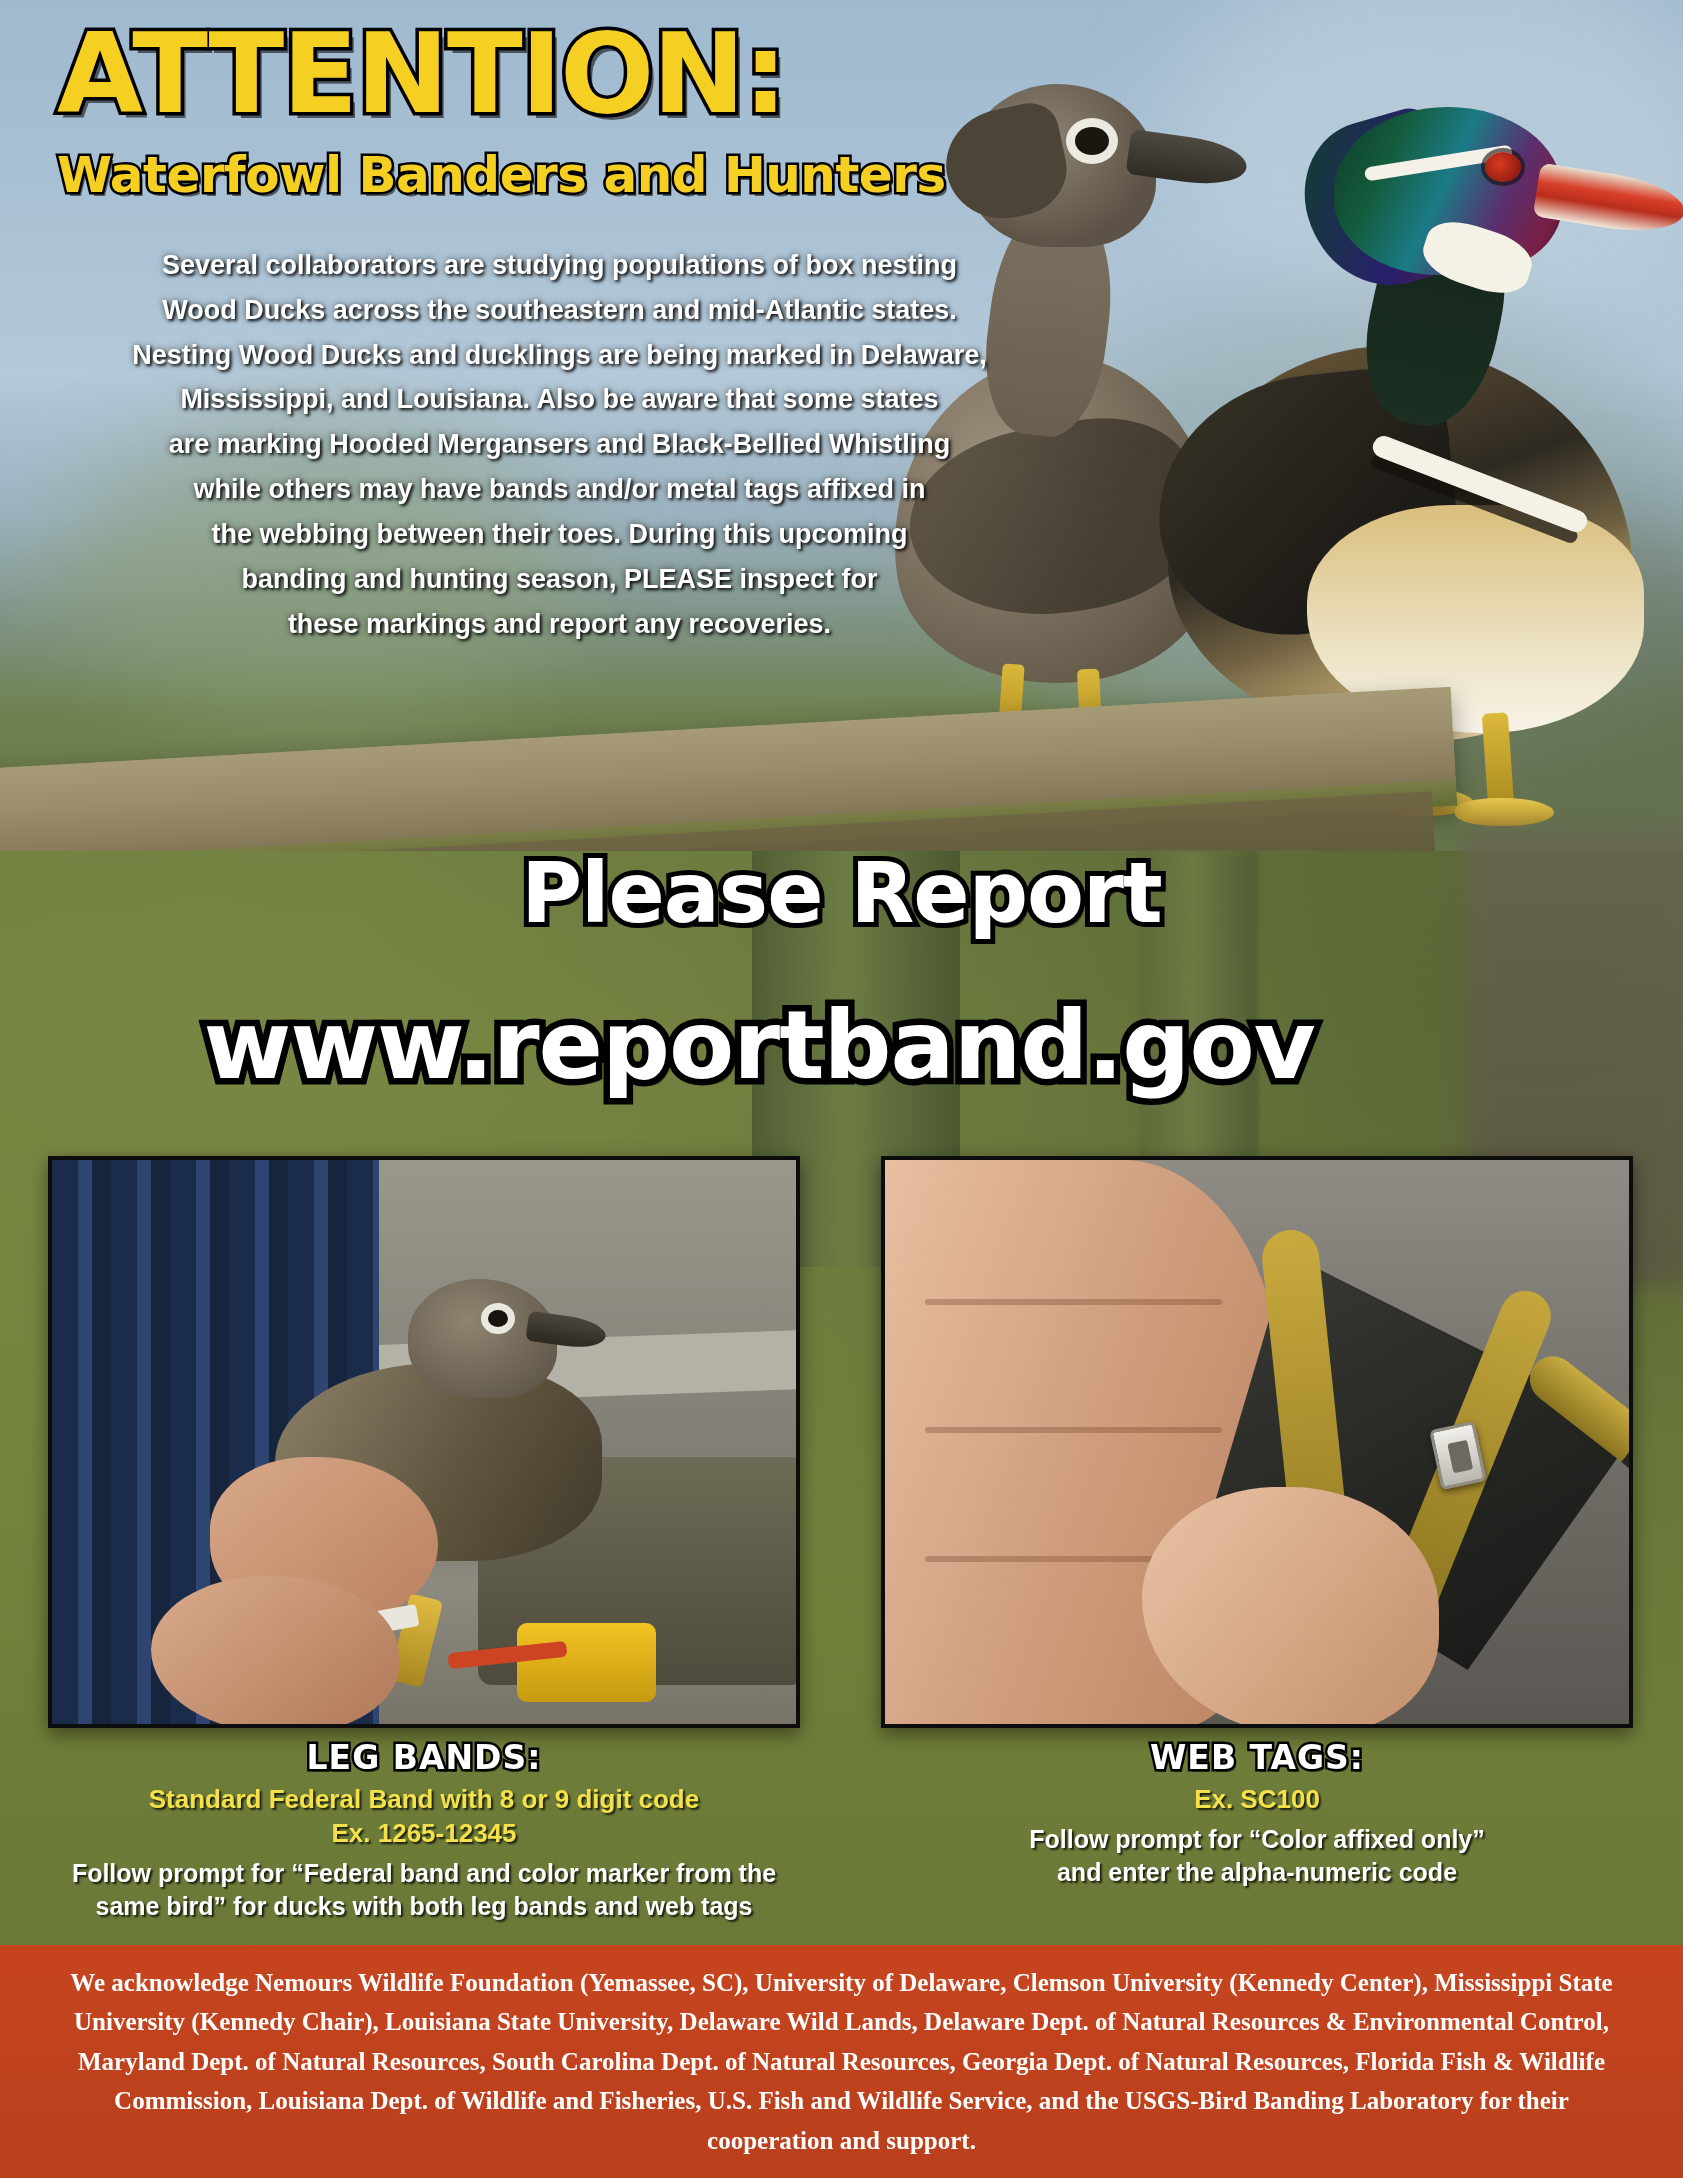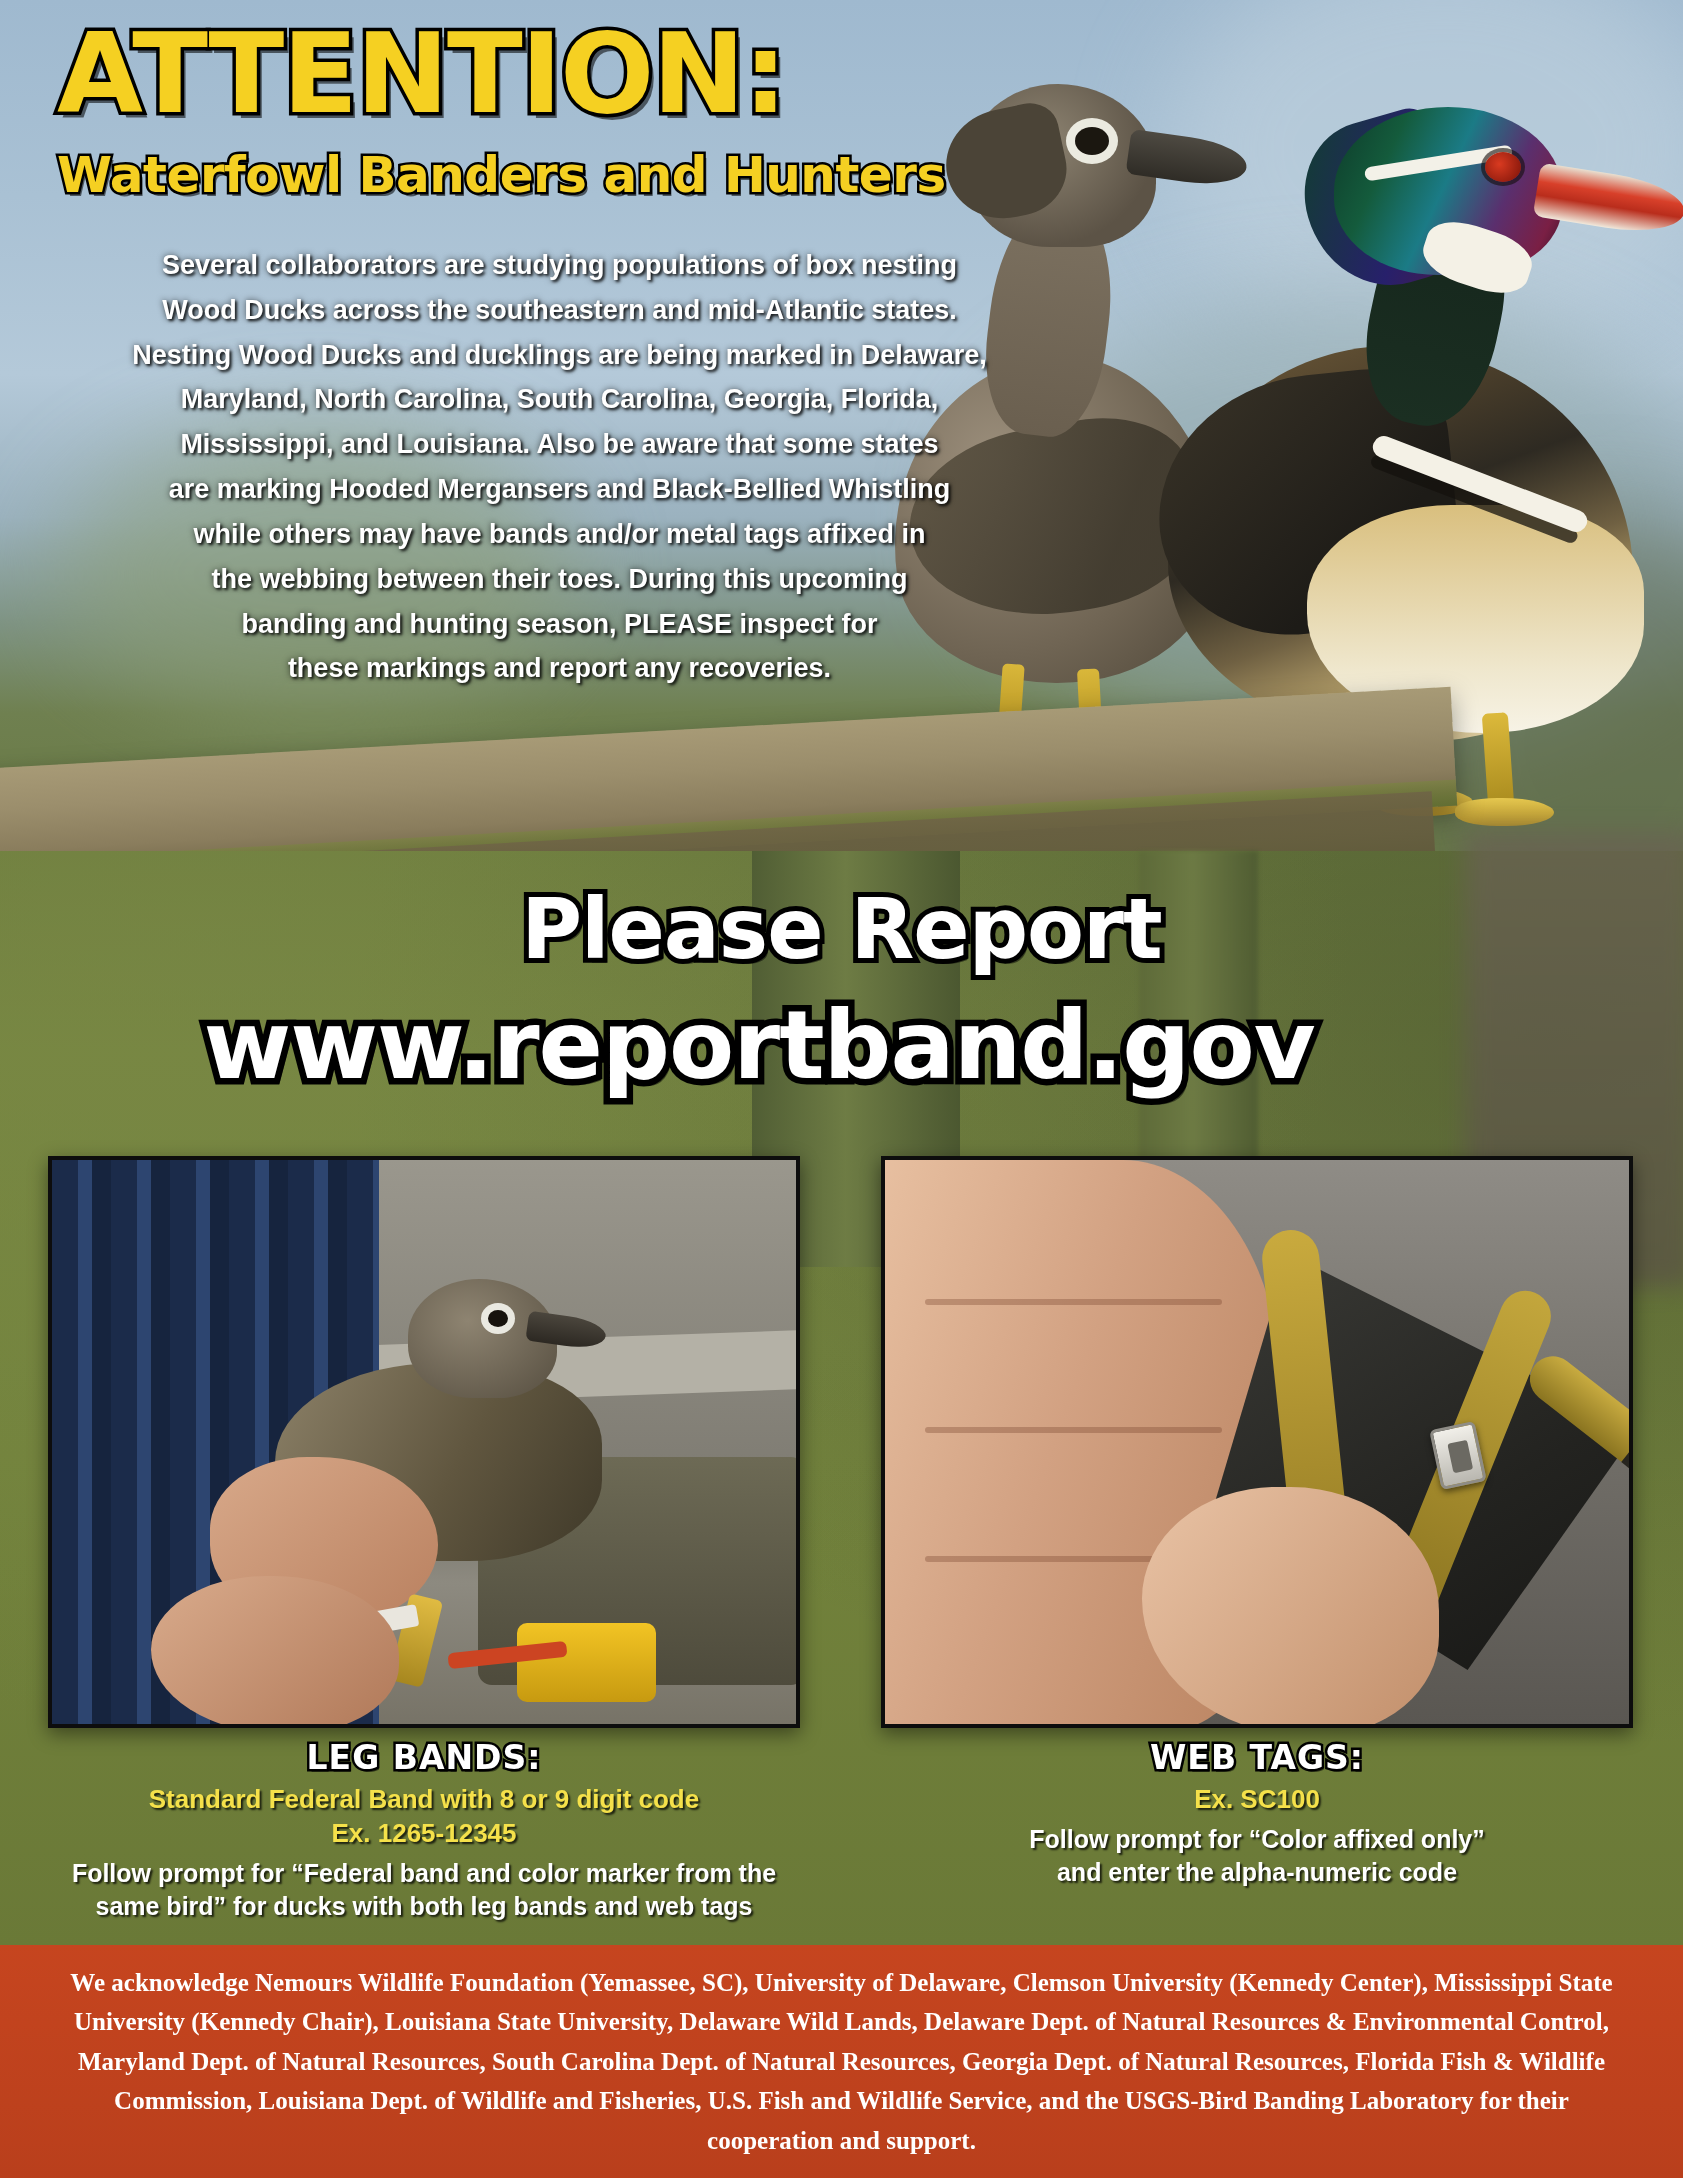--- a/index.html
+++ b/index.html
@@ -258,21 +258,21 @@
     text-align: center;
     color: #ffffff;
     font-size: 27px;
     line-height: 1.66;
     font-weight: 700;
     text-shadow: 2px 2px 3px rgba(0,0,0,.85), 0 0 6px rgba(0,0,0,.6);
   }
   .bodycopy p { margin: 0; }
 
   .please-report {
-    position: absolute; left: 0; top: 881px; width: 1683px;
+    position: absolute; left: 0; top: 845px; width: 1683px;
     text-align: center;
     font-family: "DejaVu Sans", sans-serif;
     font-size: 83px; font-weight: 800; letter-spacing: -1px;
     color: #ffffff;
     -webkit-text-stroke: 10px #000;
     paint-order: stroke fill;
     text-shadow: 4px 5px 0 rgba(0,0,0,.5);
   }
   .url {
     position: absolute; left: 0; top: 990px; width: 1518px;
@@ -434,21 +434,20 @@
   <div class="box-post2"></div>
   <div class="tree-blur"></div>
 
   <div class="attention">ATTENTION:</div>
   <div class="subattention">Waterfowl Banders and Hunters</div>
 
   <div class="bodycopy">
     <p>Several collaborators are studying populations of box nesting</p>
     <p>Wood Ducks across the southeastern and mid-Atlantic states.</p>
     <p>Nesting Wood Ducks and ducklings are being marked in Delaware,</p>
-    <p>Maryland, North Carolina, South Carolina, Georgia, Florida,</p>
     <p>Mississippi, and Louisiana. Also be aware that some states</p>
     <p>are marking Hooded Mergansers and Black-Bellied Whistling</p>
     <p>while others may have bands and/or metal tags affixed in</p>
     <p>the webbing between their toes. During this upcoming</p>
     <p>banding and hunting season, PLEASE inspect for</p>
     <p>these markings and report any recoveries.</p>
   </div>
 
   <div class="please-report">Please Report</div>
   <div class="url">www.reportband.gov</div>

